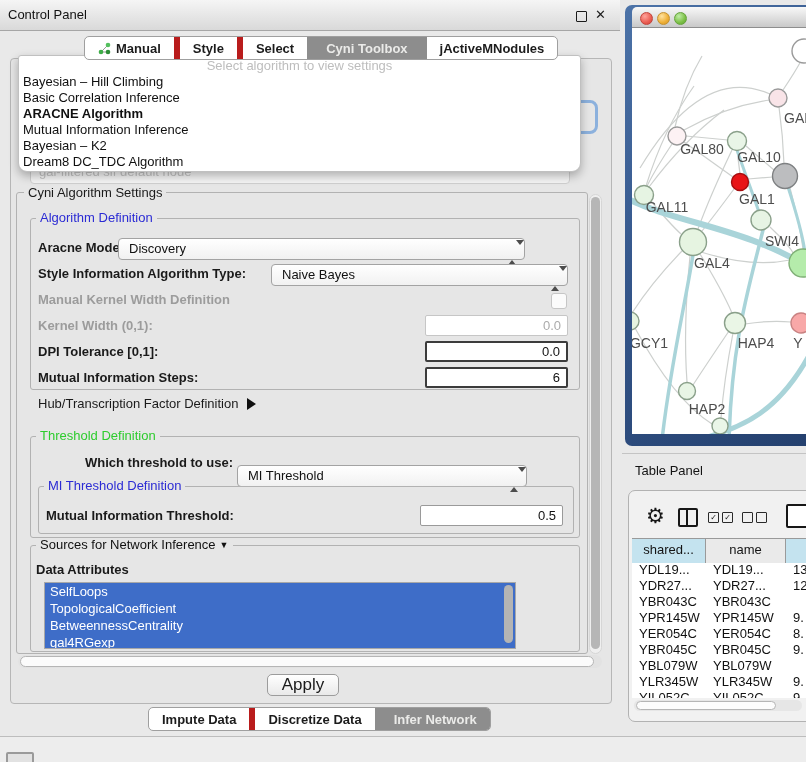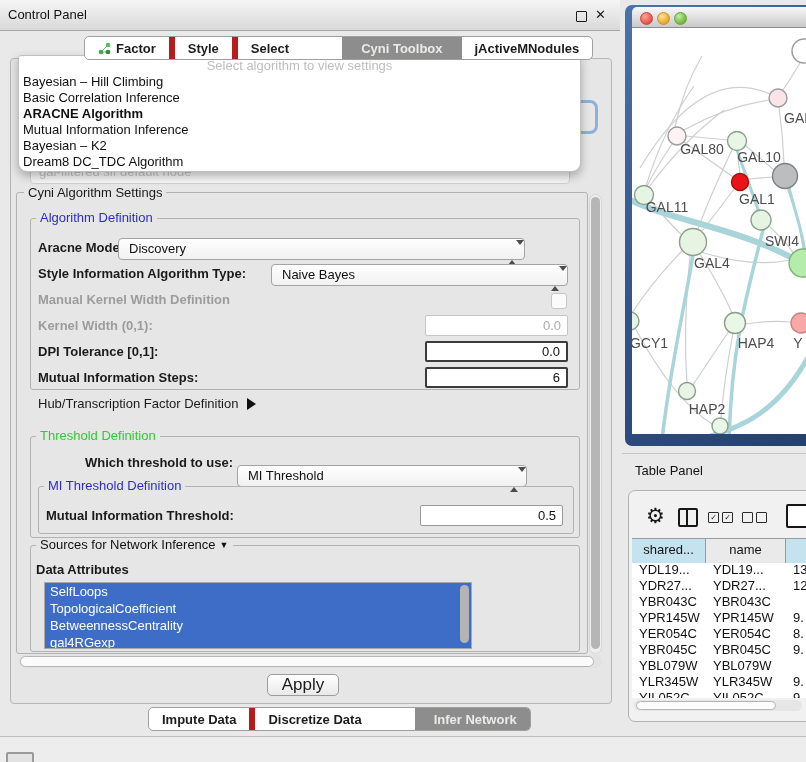--- a/index.html
+++ b/index.html
@@ -21,21 +21,21 @@
   .close-x{left:595px;top:7px;font-size:13px;font-weight:900;color:#1b1b1b;}
 
   
   .tabbar{display:flex;align-items:stretch;background:#ffffff;border:1px solid #9f9f9f;
     border-radius:5px;overflow:hidden;height:22px;}
   .top-tabbar{left:84px;top:36px;z-index:20;}
   .bottom-tabbar{left:148px;top:707px;z-index:5;}
   .tab{display:inline-flex;align-items:center;gap:5px;padding:0 13px;font-size:13px;font-weight:bold;
     color:#1c1c1c;border-left:6px solid #b91c1c;cursor:default;white-space:nowrap;}
   .tab:first-child{border-left:none;}
-  .tab.selected{background:#8d8d8d;color:#ebebe9;border-left-color:#8d8d8d;margin-left:40px;}
+  .tab.selected{background:#8d8d8d;color:#ebebe9;border-left-color:#8d8d8d;}
   .tab.selected + .tab{border-left-color:#8d8d8d;}
 
   
   .main-panel{left:10px;top:58px;width:600px;height:644px;background:#e6e6e6;
     border:1px solid #b6b6b6;border-radius:4px;z-index:0;}
 
   
   .bg-combo{left:30px;top:160px;width:540px;height:24px;background:#f4f4f4;
     border:1px solid #cfcfcf;border-radius:4px;z-index:1;color:#c3c3c3;
     line-height:22px;padding-left:8px;box-sizing:border-box;}
@@ -83,21 +83,21 @@
     box-sizing:border-box;line-height:19px;padding:0 6px;font-size:13px;text-align:right;color:#111;}
   .tinput.strong{border:2px solid #3c3c3c;line-height:17px;}
   .tinput.dim{color:#ababab;border-color:#c6c6c6;}
 
   .checkbox{position:absolute;width:14px;height:14px;border:1px solid #c6c6c6;border-radius:3px;background:#fbfbfb;}
 
   .hub-tri{display:inline-block;width:0;height:0;border-top:6px solid transparent;
     border-bottom:6px solid transparent;border-left:9px solid #101010;margin-left:9px;position:relative;top:2px;}
 
   
-  .attr-list{left:44px;top:582px;width:428px;height:67px;background:#7dd3fc;border:1px solid #a8a8a8;
+  .attr-list{left:44px;top:582px;width:472px;height:67px;background:#7dd3fc;border:1px solid #a8a8a8;
     overflow:hidden;box-sizing:border-box;}
   .attr-item{height:17px;line-height:17px;padding-left:5px;font-size:13px;color:#ffffff;background:#3e6dc8;}
   .attr-scroll{position:absolute;right:2px;top:2px;width:9px;height:58px;background:#b4b4b4;border-radius:5px;}
 
   
   .v-scroll{left:589px;top:194px;width:13px;height:460px;background:#efefef;border:1px solid #d6d6d6;
     border-radius:7px;box-sizing:border-box;}
   .v-scroll .thumb{position:absolute;left:1px;top:2px;width:9px;height:452px;background:#b6b6b6;border-radius:5px;}
   .h-scroll{left:18px;top:655px;width:584px;height:13px;background:#e2e2e2;border-radius:7px;}
   .h-scroll .thumb{position:absolute;left:2px;top:1px;width:574px;height:11px;background:#fbfbfb;
@@ -165,21 +165,21 @@
 
 <div class="abs tabbar top-tabbar">
     <div class="tab">
       <svg width="13" height="13" viewBox="0 0 13 13">
         <line x1="3" y1="10" x2="10" y2="3" stroke="#9a9a9a" stroke-width="1"></line>
         <line x1="3" y1="10" x2="10" y2="10" stroke="#9a9a9a" stroke-width="1"></line>
         <circle cx="3" cy="10" r="2.3" fill="#3fae49"></circle>
         <circle cx="10" cy="3" r="2.3" fill="#54c05e"></circle>
         <circle cx="10" cy="10" r="2.3" fill="#2e8d37"></circle>
       </svg>
-      <span>Factor</span>
+      <span>Manual</span>
     </div>
     <div class="tab">
       <span>Style</span>
     </div>
     <div class="tab">
       <span>Select</span>
     </div>
     <div class="tab selected">
       <span>Cyni Toolbox</span>
     </div>

